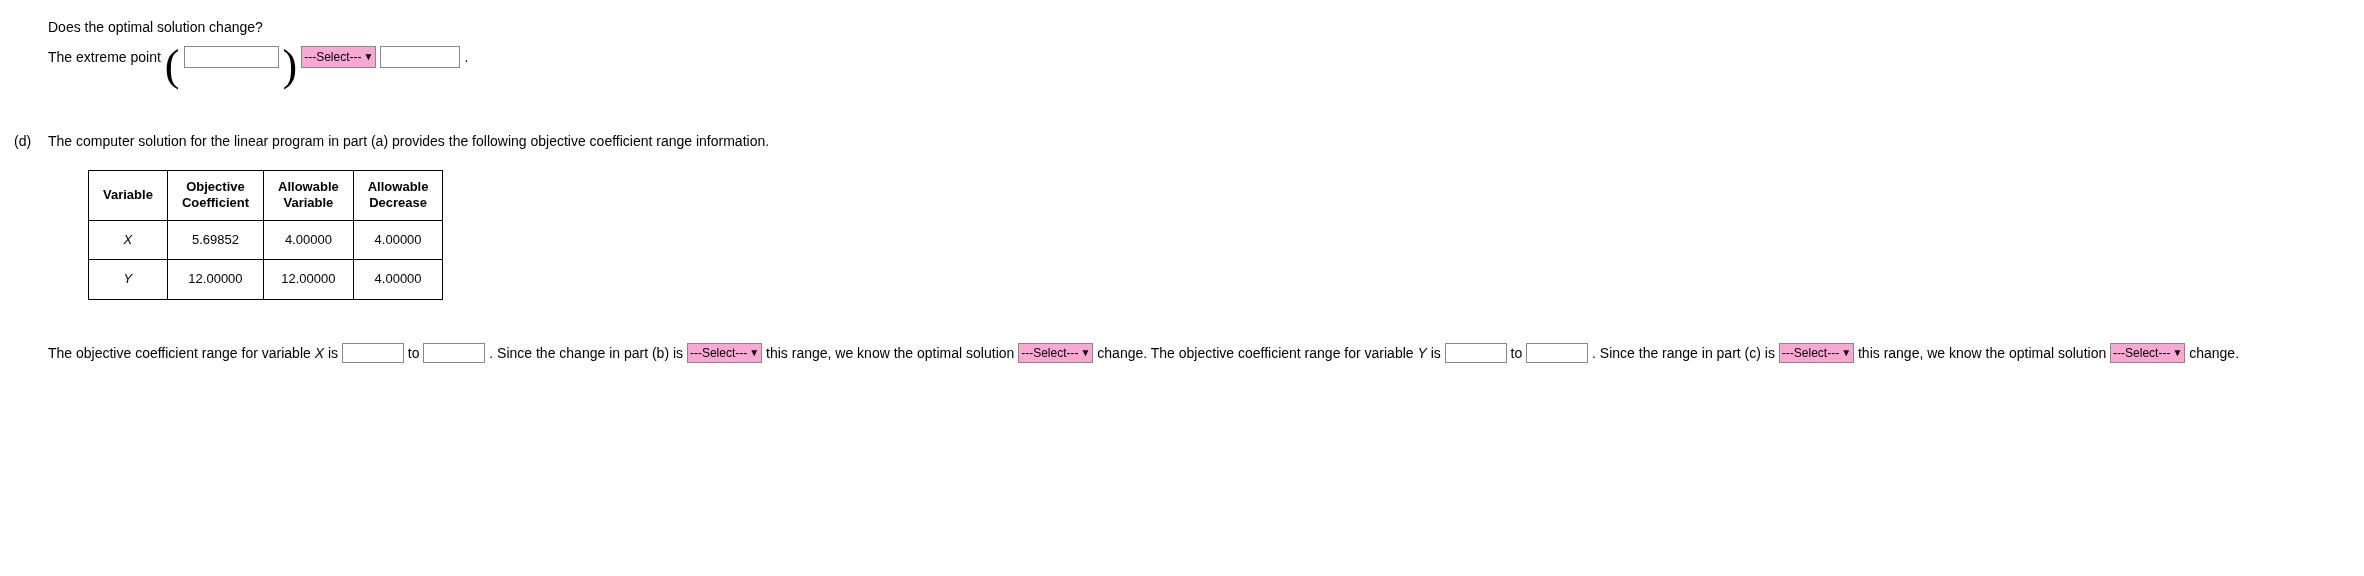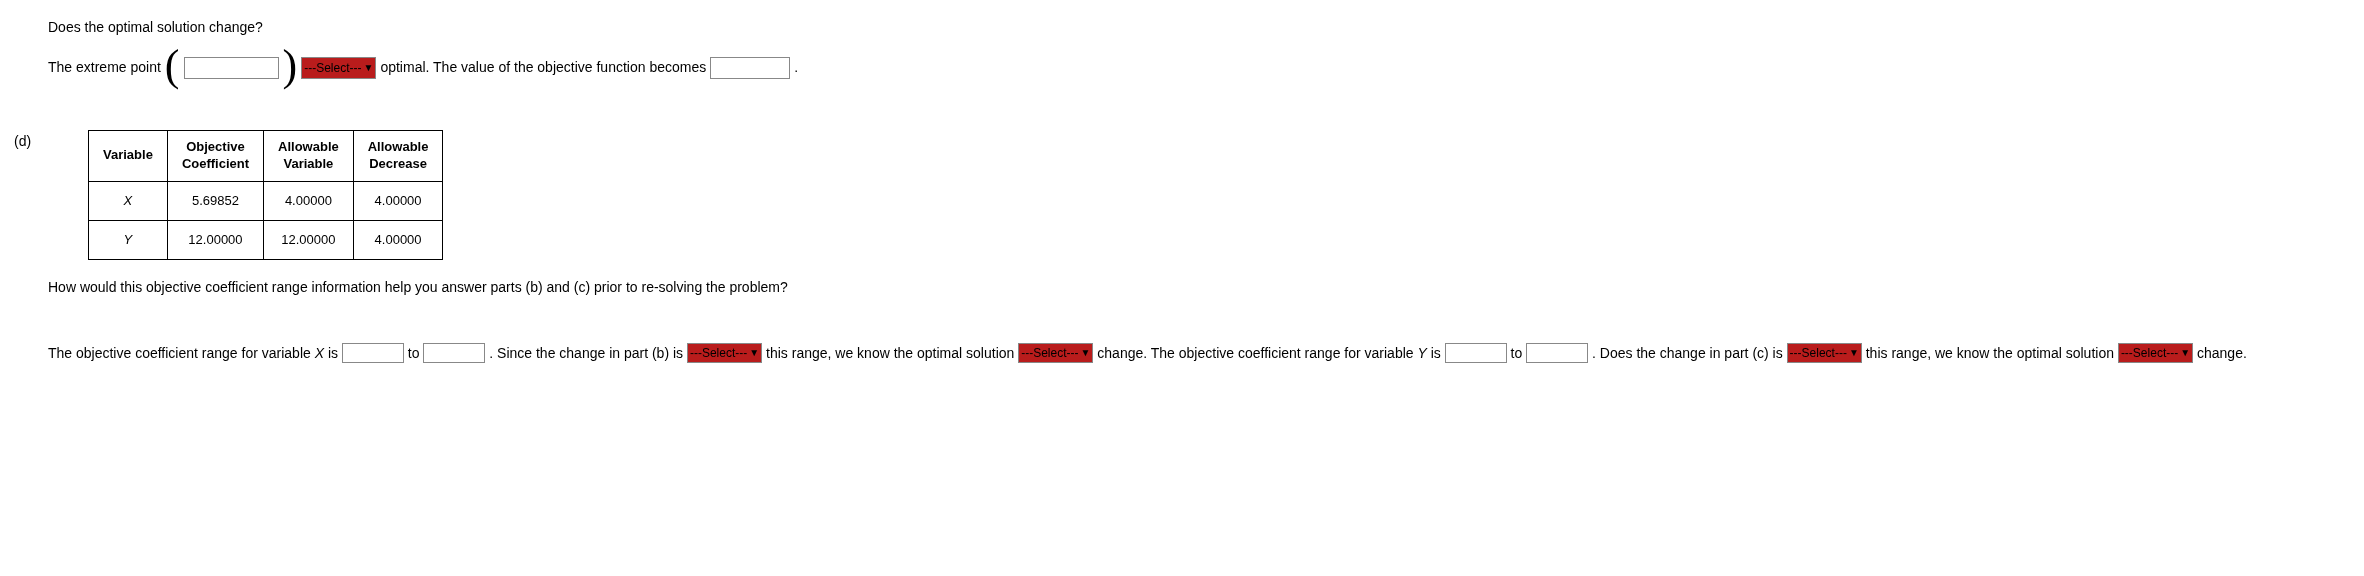--- a/index.html
+++ b/index.html
@@ -5,38 +5,38 @@
     * { box-sizing: border-box; }
     body {
       font-family: Verdana, Geneva, sans-serif;
       font-size: 14px;
       color: #000;
       background: #fff;
       margin: 0;
       padding: 10px 0 10px 48px;
       line-height: 1.7;
     }
-    .line { margin: 6px 0; display: flex; align-items: center; flex-wrap: wrap; gap: 4px; }
+    .line { margin: 6px 0; display: flex; flex-wrap: wrap; gap: 4px; }
     .text-input {
       border: 1px solid #888;
       height: 22px;
       width: 80px;
       padding: 2px 4px;
       font-family: inherit;
       font-size: 13px;
       vertical-align: middle;
     }
     .text-input.wide { width: 95px; }
     .select {
       border: 1px solid #888;
       height: 22px;
       font-family: inherit;
       font-size: 12px;
       padding: 1px 2px;
-      background: #b91c1c;
+      background: #f9a8d4;
       display: inline-flex;
       align-items: center;
       vertical-align: middle;
     }
     .chev { font-size: 10px; margin-left: 2px; }
     .paren {
       font-family: 'Times New Roman', serif;
       font-size: 44px;
       line-height: 1;
       position: relative;
@@ -84,27 +84,29 @@
 
 <div class="line">
   <span>The extreme point</span>
   <span class="paren">(</span>
   <input class="text-input wide" style="">
   <span class="paren">)</span>
   <span class="select">
     <span>---Select---</span>
     <span class="chev">▼</span>
   </span>
-  <span>optimal. The value of the objective function becomes</span>
   <input class="text-input" style="">
   <span>.</span>
 </div>
 
 <div class="section-d">
   <span class="part-label">(d)</span>
+  <div class="line">
+    <span>The computer solution for the linear program in part (a) provides the following objective coefficient range information.</span>
+  </div>
 
   <table>
     <thead>
       <tr>
         <th>
             <span class="hdr-line">Variable</span>
           </th>
         <th>
             <span class="hdr-line">Objective</span>
             <span class="hdr-line">Coefficient</span>
@@ -128,44 +130,41 @@
       </tr>
       <tr>
         <td class="var">Y</td>
         <td>12.00000</td>
         <td>12.00000</td>
         <td>4.00000</td>
       </tr>
     </tbody>
   </table>
 
-  <div class="line">
-    <span>How would this objective coefficient range information help you answer parts (b) and (c) prior to re-solving the problem?</span>
-  </div>
 
   <div class="flow-line">
     <span class="inl">The objective coefficient range for variable </span><span class="inl italic">X</span><span class="inl"> is</span>
     <input class="text-input sm inl" style="">
     <span class="inl">to</span>
     <input class="text-input sm inl" style="">
     <span class="inl">. Since the change in part (b) is</span>
     <span class="select inl">
       <span>---Select---</span>
       <span class="chev">▼</span>
     </span>
     <span class="inl">this range, we know the optimal solution</span>
     <span class="select inl">
       <span>---Select---</span>
       <span class="chev">▼</span>
     </span>
     <span class="inl">change. The objective coefficient range for variable </span><span class="inl italic">Y</span><span class="inl"> is</span>
     <input class="text-input sm inl" style="">
     <span class="inl">to</span>
     <input class="text-input sm inl" style="">
-    <span class="inl">. Does the change in part (c) is</span>
+    <span class="inl">. Since the range in part (c) is</span>
     <span class="select inl">
       <span>---Select---</span>
       <span class="chev">▼</span>
     </span>
     <span class="inl">this range, we know the optimal solution</span>
     <span class="select inl">
       <span>---Select---</span>
       <span class="chev">▼</span>
     </span>
     <span class="inl">change.</span>

